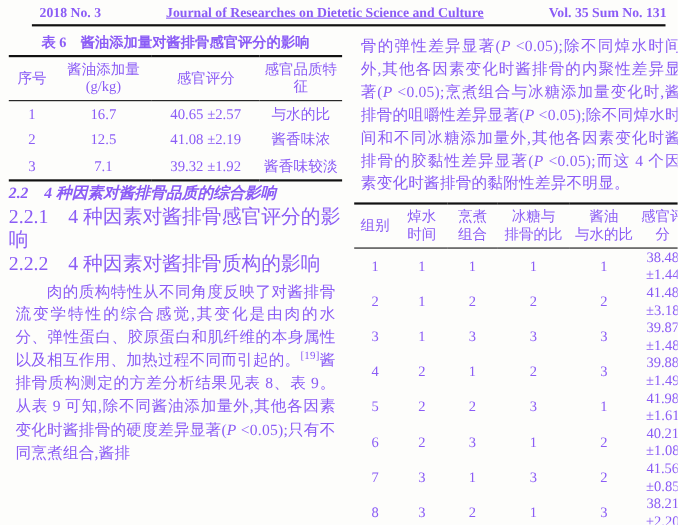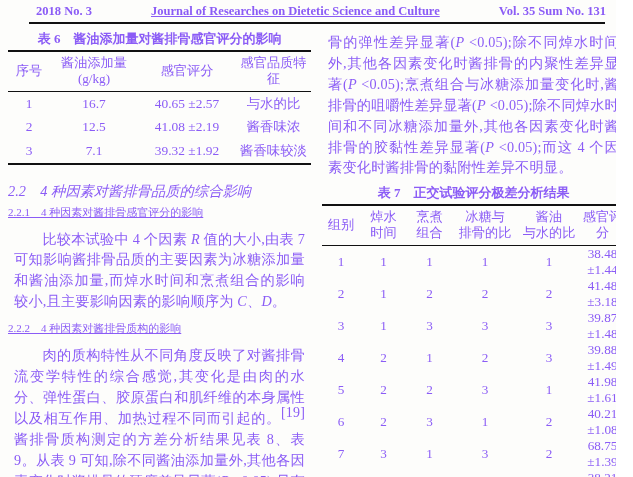--- a/index.html
+++ b/index.html
@@ -29,32 +29,31 @@
   .col-left{left:8px;}
   .col-right{left:322px;top:26px;}
   
   .body{
     margin:6px;
     font-size:14.2px;line-height:20.9px;
     text-align:justify;
     letter-spacing:0.2px;
   }
   .indent{text-indent:2em;}
-  .body sup{font-size:14px;line-height:0;}
+  .body sup{font-size:10px;line-height:0;}
   .h-sec{
     font-size:14.3px;line-height:21px;
     font-style:italic;
     margin:0;
   }
   .h-sub{
-    font-size:11px;line-height:21px;
+    font-size:18px;line-height:21px;
     margin:0;
-    text-decoration:underline;
-  }
-  .sp-above{margin-top:16px;}
+  }
+  .sp-above{margin-top:1px;font-weight:bold;}
   
   .tbl-title{
     font-size:13px;font-weight:bold;text-align:center;
     line-height:17px;
   }
   table{
     border-collapse:collapse;width:100%;
     font-size:13.2px;text-align:center;
     border-top:2px solid #111;border-bottom:2px solid #111;
   }
@@ -118,30 +117,28 @@
             <td>3</td>
             <td>7.1</td>
             <td>39.32 ±1.92</td>
             <td>酱香味较淡</td>
           </tr>
         </tbody>
     </table>
 
     <div class="h-sec sp-above">2.2　4 种因素对酱排骨品质的综合影响</div>
     <div class="h-sub">2.2.1　4 种因素对酱排骨感官评分的影响</div>
-    <p class="body indent">比较本试验中 4 个因素 <i>R</i> 值的大小,由表 7 可知影响酱排骨品质的主要因素为冰糖添加量和酱油添加量,而焯水时间和烹煮组合的影响较小,且主要影响因素的影响顺序为 <i>C</i>、<i>D</i>。</p>
     <div class="h-sub">2.2.2　4 种因素对酱排骨质构的影响</div>
     <p class="body indent">肉的质构特性从不同角度反映了对酱排骨流变学特性的综合感觉,其变化是由肉的水分、弹性蛋白、胶原蛋白和肌纤维的本身属性以及相互作用、加热过程不同而引起的。<sup>[19]</sup>酱排骨质构测定的方差分析结果见表 8、表 9。从表 9 可知,除不同酱油添加量外,其他各因素变化时酱排骨的硬度差异显著(<i>P</i> &lt;0.05);只有不同烹煮组合,酱排</p>
   </div>
 
   <div class="col col-right">
 
     <p class="body">骨的弹性差异显著(<i>P</i> &lt;0.05);除不同焯水时间外,其他各因素变化时酱排骨的内聚性差异显著(<i>P</i> &lt;0.05);烹煮组合与冰糖添加量变化时,酱排骨的咀嚼性差异显著(<i>P</i> &lt;0.05);除不同焯水时间和不同冰糖添加量外,其他各因素变化时酱排骨的胶黏性差异显著(<i>P</i> &lt;0.05);而这 4 个因素变化时酱排骨的黏附性差异不明显。</p>
 
-    <div class="tbl-title t7t">表 7　正交试验评分极差分析结果</div>
 
     <table class="t7">
       <thead>
         <tr>
           <th>组别</th>
           <th><span>焯水</span><br><span>时间</span></th>
           <th><span>烹煮</span><br><span>组合</span></th>
           <th><span>冰糖与</span><br><span>排骨的比</span></th>
           <th><span>酱油</span><br><span>与水的比</span></th>
           <th>感官评分</th>
@@ -195,21 +192,21 @@
             <td>1</td>
             <td>2</td>
             <td>40.21 ±1.08</td>
           </tr>
           <tr>
             <td>7</td>
             <td>3</td>
             <td>1</td>
             <td>3</td>
             <td>2</td>
-            <td>68.75 ±1.39</td>
+            <td>41.56 ±0.85</td>
           </tr>
           <tr>
             <td>8</td>
             <td>3</td>
             <td>2</td>
             <td>1</td>
             <td>3</td>
             <td>38.21 ±2.20</td>
           </tr>
         </tbody>

